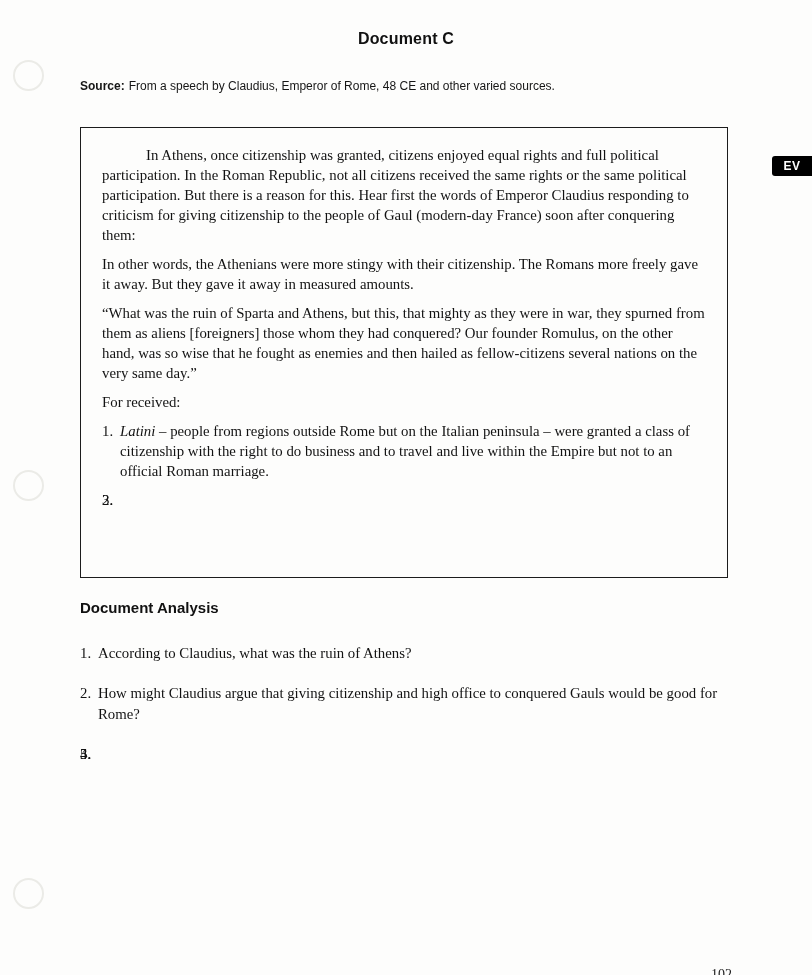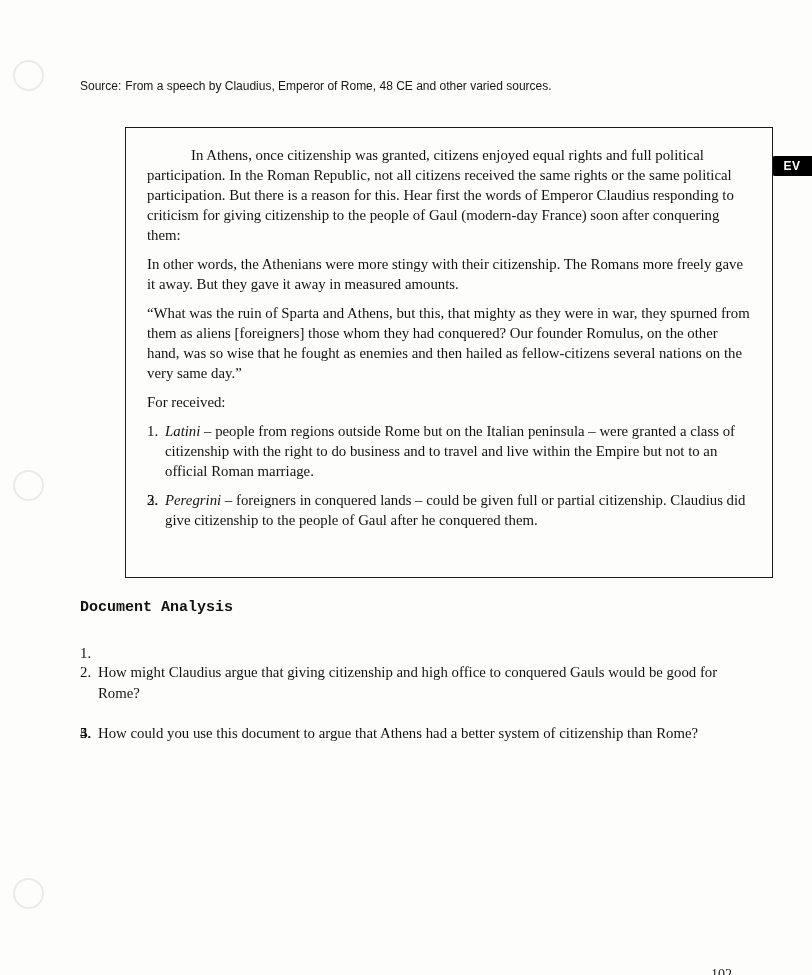--- a/index.html
+++ b/index.html
@@ -42,21 +42,21 @@
 
   .source-line {
     position: absolute;
     top: 79px;
     left: 80px;
     margin: 0;
     font-family: "Liberation Sans", sans-serif;
     font-size: 12px;
     color: #161616;
   }
-  .source-label { font-weight: normal; margin-right: 4px; }
+  .source-label { font-weight: bold; margin-right: 4px; }
 
   .ev-tab {
     position: absolute;
     top: 156px;
     right: 0;
     width: 40px;
     height: 20px;
     background: #000000;
     color: #ffffff;
     font-family: "Liberation Sans", sans-serif;
@@ -74,38 +74,37 @@
     top: 127px;
     left: 80px;
     width: 648px;
     height: 451px;
     box-sizing: border-box;
     border: 1.5px solid #1c1c1c;
     padding: 17px 20px 4px 21px;
     font-size: 14.8px;
     line-height: 20px;
     background: transparent;
-    margin-left: 45px;
   }
   .para { margin: 0 0 9px 0; }
   .para.first-indent { text-indent: 44px; }
   .num-item {
     position: relative;
     padding-left: 18px;
     margin: 0 0 9px 0;
   }
   .num-item .num { position: absolute; left: 0; top: 0; }
   .num-item i { }
 
   .analysis-heading {
     position: absolute;
     top: 599px;
     left: 80px;
     margin: 0;
-    font-family: Liberation Mono, monospace;
+    font-family: Liberation Sans, sans-serif;
     font-weight: bold;
     font-size: 15px;
     color: #111;
   }
 
   .questions {
     position: absolute;
     top: 643px;
     left: 80px;
     width: 655px;
@@ -129,20 +128,21 @@
 </style>
 </head>
 <body>
 
 <div class="page">
 
   <div class="hole-punch hp-top"></div>
   <div class="hole-punch hp-mid"></div>
   <div class="hole-punch hp-bot"></div>
 
+  <h1 class="doc-title">Document C</h1>
 
   <p class="source-line">
     <span class="source-label">Source:</span><span>From a speech by Claudius, Emperor of Rome, 48 CE and other varied sources.</span>
   </p>
 
   <div class="ev-tab">
     <span>EV</span>
   </div>
 
   <div class="doc-box">
@@ -155,41 +155,40 @@
       <span class="num">1.</span>
       <span class="item-body"><i>Latini</i><span> – people from regions outside Rome but on the Italian peninsula – were granted a class of citizenship with the right to do business and to travel and live within the Empire but not to an official Roman marriage.</span></span>
     </div>
 
     <div class="num-item">
       <span class="num">2.</span>
     </div>
 
     <div class="num-item">
       <span class="num">3.</span>
-      <span class="item-body"><i>Peregrini</i><span> – foreigners in conquered lands – could be given full or partial citizenship. Claudius did give citizenship to the people of Gaul after he conquered them.</span></span>
     </div>
   </div>
 
   <h2 class="analysis-heading">Document Analysis</h2>
 
   <div class="questions">
     <div class="question">
       <span class="qnum">1.</span>
+      <span class="qtext">According to Claudius, what was the ruin of Athens?</span>
     </div>
     <div class="question">
       <span class="qnum">2.</span>
       <span class="qtext">How might Claudius argue that giving citizenship and high office to conquered Gauls would be good for Rome?</span>
     </div>
     <div class="question">
       <span class="qnum">3.</span>
     </div>
     <div class="question">
       <span class="qnum">4.</span>
     </div>
     <div class="question">
       <span class="qnum">5.</span>
-      <span class="qtext">How could you use this document to argue that Athens had a better system of citizenship than Rome?</span>
     </div>
   </div>
 
   <div class="page-number">102</div>
 
 </div>
 
 </body></html>

